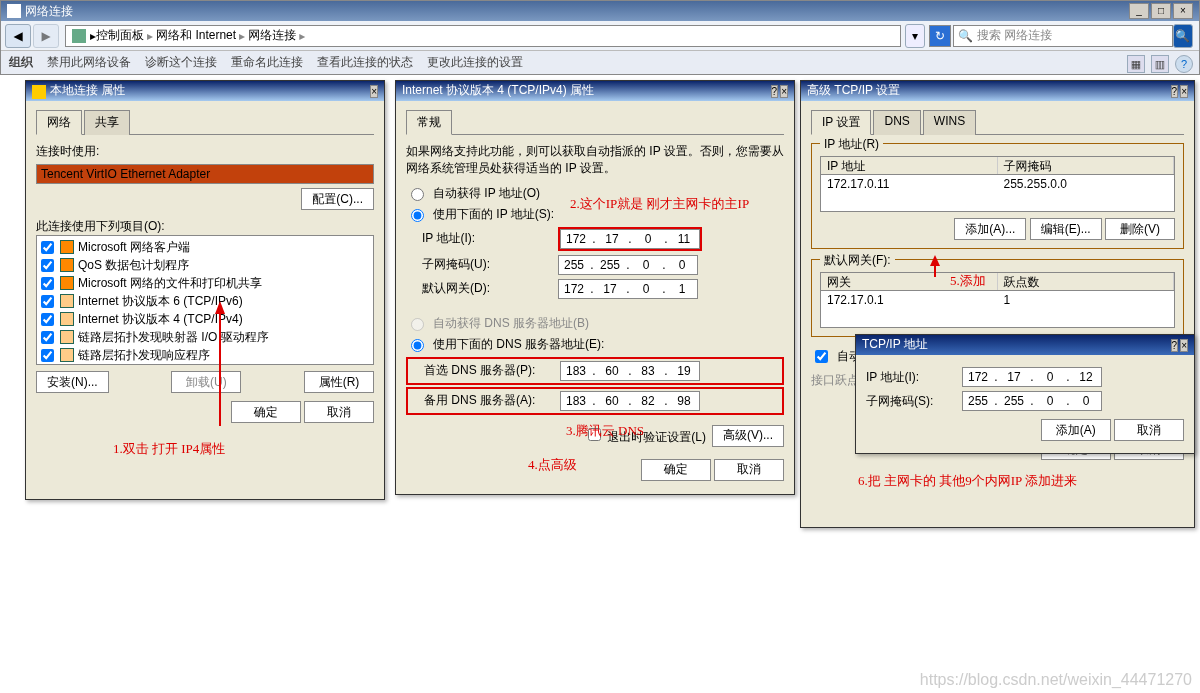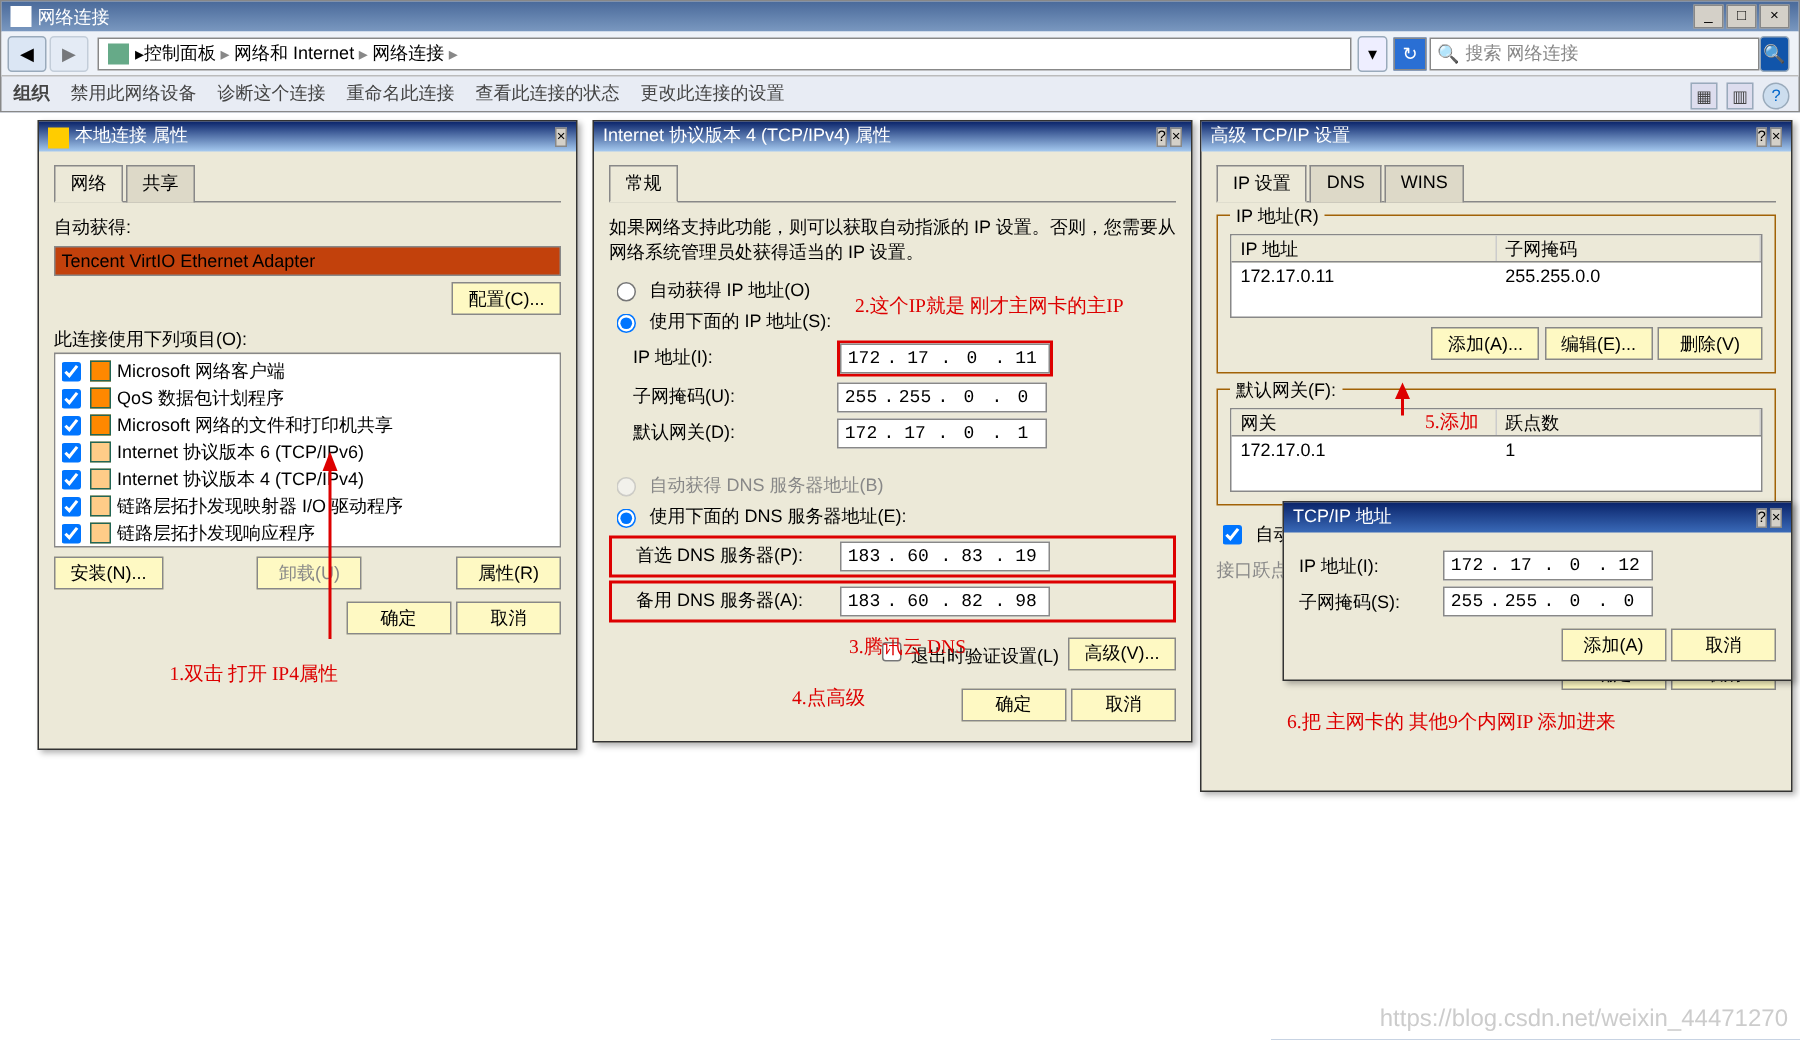--- a/index.html
+++ b/index.html
@@ -22,32 +22,32 @@
 .dlg { position: absolute; background: #ece9d8; border: 1px solid #333; box-shadow: 2px 2px 4px rgba(0,0,0,.3); }
 .dlg-title { background: linear-gradient(#0a246a,#a6caf0); color: #fff; height: 20px; padding: 2px 6px; display: flex; align-items: flex-end; font-weight: normal; }
 .dlg-title .wincontrols { margin-left: auto; }
 .dlg-body { padding: 8px 10px; }
 .tabs { display: flex; border-bottom: 1px solid #888; margin-bottom: 8px; }
 .tab { padding: 3px 10px; border: 1px solid #888; border-bottom: none; background: #ece9d8; margin-right: 2px; position: relative; top: 1px; cursor:pointer;}
 .tab.active { background: #ece9d8; border-bottom: 1px solid #ece9d8; }
 .tab.inactive { background: #ddd9c8; }
 .group { border: 1px solid #a16207; padding: 8px; margin-bottom: 10px; position: relative; }
 .group-title { position: absolute; top: -8px; left: 8px; background: #ece9d8; padding: 0 4px; }
-.btn { height: 22px; min-width: 70px; background: #fef9c3; border: 1px solid #888; padding: 0 10px; cursor: pointer; }
+.btn { height: 22px; min-width: 70px; background: #ffffff; border: 1px solid #888; padding: 0 10px; cursor: pointer; }
 input[type=text].flat { height: 20px; border: 1px solid #888; background: #c2410c; padding: 1px 4px; }
 .listbox { background: #fff; border: 1px solid #888; height: 130px; overflow: auto; padding: 2px; }
 .list-item { display: flex; align-items: center; height: 18px; gap: 4px; }
 .list-item input[type=checkbox]{ margin:0 2px;}
 .icon16 { width: 14px; height: 14px; background: #4a8; display:inline-block; border:1px solid #265;}
 .icon-net{background:#f80;}
 .icon-proto{background:#fc8;}
 .row { display: flex; align-items: center; margin: 4px 0; gap: 6px; }
 .lbl { width: 130px; }
 .ipbox { display: inline-flex; border: 1px solid #888; background: #fff; height: 20px; align-items:center;}
-.ipbox span{width:30px;text-align:center;font-family:Liberation Mono, monospace;}
+.ipbox span{width:30px;text-align:center;}
 .ipbox .dot{width:6px;text-align:center;}
 .redbox{border:2px solid #d00;padding:0;}
 .red-ann{color:#d00;font-size:13px;position:absolute;font-family:SimSun,serif;}
 .table-head{display:flex;background:#ece9d8;border-bottom:1px solid #888;height:18px;}
 .table-head div{flex:1;padding:1px 6px;border-right:1px solid #ccc;}
 .table-row{display:flex;padding:1px 0;}
 .table-row div{flex:1;padding:1px 6px;}
 .arrow-svg{position:absolute;pointer-events:none;}
 .toolbar-right{position:absolute;right:6px;top:4px;display:flex;gap:6px;}
 .tb-icon{width:18px;height:18px;border:1px solid #9ab;background:#dde;display:flex;align-items:center;justify-content:center;font-size:11px;}
@@ -109,21 +109,21 @@
   <div class="dlg-title">
     <span style="width:14px;height:14px;background:#fc0;margin-right:4px"></span>
     <span>本地连接 属性</span>
     <div class="wincontrols"><span>×</span></div>
   </div>
   <div class="dlg-body">
     <div class="tabs">
       <div class="tab active">网络</div>
       <div class="tab inactive">共享</div>
     </div>
-    <div>自动获得:</div>
+    <div>连接时使用:</div>
     <div class="row">
       <input type="text" class="flat" style="flex: 1 1 0%;" readonly="" value="Tencent VirtIO Ethernet Adapter">
     </div>
     <div style="text-align:right;margin-bottom:8px"><button class="btn">配置(C)...</button></div>
     <div>此连接使用下列项目(O):</div>
     <div class="listbox" id="dlg1-list">
         <div class="list-item">
           <input type="checkbox" checked="" style="">
           <span class="icon16 icon-net"></span>
           <span>Microsoft 网络客户端</span>

